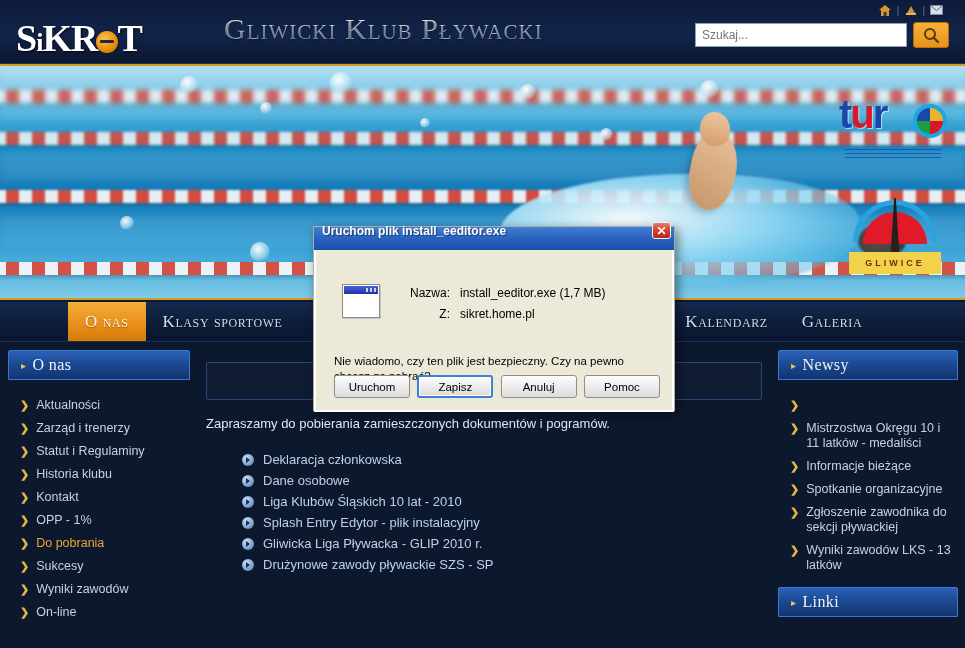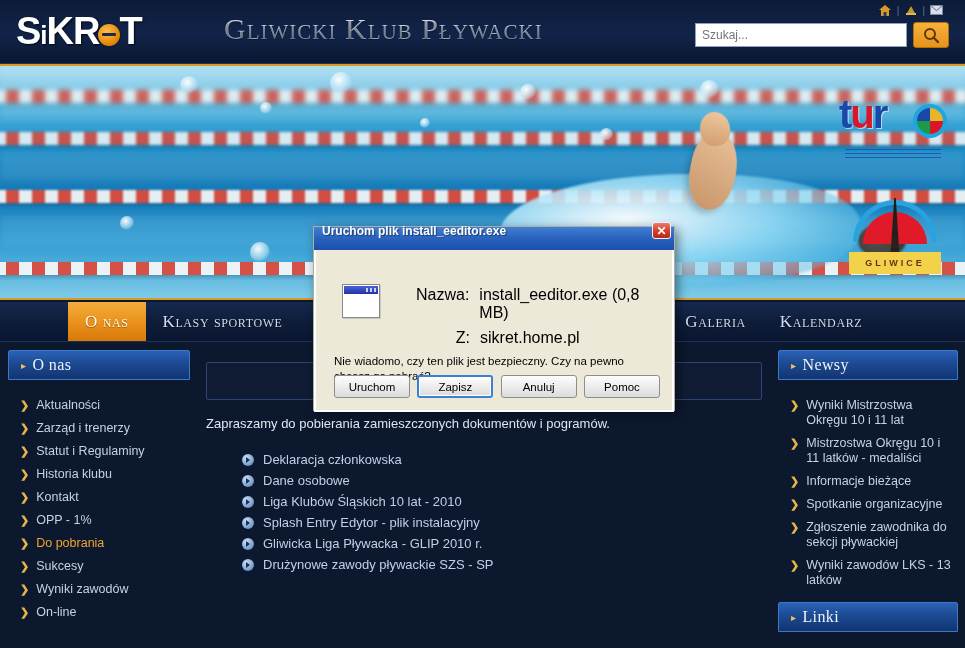--- a/index.html
+++ b/index.html
@@ -21,27 +21,27 @@
     position: absolute; left: 0; top: 0;
     width: 965px; height: 64px;
     background: linear-gradient(180deg,#0d1b38 0%, #112449 55%, #0b1630 100%);
     border-bottom: 1px solid #203460;
   }
   .logo {
     position: absolute; left: 16px; top: 10px;
     width: 195px; height: 42px;
   }
   .logo-text {
-    font-family: Liberation Sans, sans-serif;
+    font-family: Liberation Serif, serif;
     font-weight: bold;
     font-size: 38px;
     letter-spacing: -1px;
     color: #ffffff;
     text-shadow: 1px 1px 2px rgba(0,0,0,.8);
-    line-height: 42px;
+    line-height: 56px;
     white-space: nowrap;
   }
   .logo-text .sm { font-size: 26px; }
   .logo-o {
     display: inline-block;
     width: 22px; height: 22px;
     border-radius: 50%;
     background: radial-gradient(circle at 40% 35%, #ffc04a, #e08200 70%);
     position: relative; top: 2px;
     margin: 0 -1px;
@@ -387,23 +387,23 @@
     background: linear-gradient(180deg,#4a62d6,#2132a8);
     margin: 1px;
     position: relative;
   }
   .dlg-fileicon .bar::after {
     content: ""; position: absolute; right: 1px; top: 2px;
     width: 11px; height: 4px;
     background: repeating-linear-gradient(90deg,#cfd4ea 0 2px, transparent 2px 4px);
   }
   .dlg-fields {
-    position: absolute; left: 100px; top: 36px;
+    position: absolute; left: 80px; top: 36px;
     width: 250px;
-    font-size: 16px; color: #000;
+    font-size: 12px; color: #000;
   }
   .dlg-row { display: flex; margin-bottom: 7px; }
   .dlg-key { width: 54px; text-align: right; margin-right: 10px; }
   .dlg-warn {
     position: absolute; left: 18px; top: 104px;
     width: 326px;
     font-size: 11.5px; color: #000; line-height: 15px;
   }
   .dlg-buttons {
     position: absolute; left: 18px; bottom: 12px;
@@ -510,22 +510,22 @@
         <div class="glw-label">GLIWICE</div>
       </div>
     </div>
   </div>
 
   <div class="navbar">
     <div class="nav-item active">O nas</div>
     <div class="nav-item">Klasy sportowe</div>
     <div class="nav-item">Se</div>
     <div class="nav-item" style="margin-left:276px;padding-left:0;">ers</div>
+    <div class="nav-item">Kalendarz</div>
     <div class="nav-item">Galeria</div>
-    <div class="nav-item">Kalendarz</div>
   </div>
 
   <div class="col-left">
     <div class="panel-head">
       <span class="caret">▸</span>
       <span>O nas</span>
     </div>
     <div class="panel-body">
       <div class="side-link">
         <span class="chev">❯</span>
@@ -572,21 +572,20 @@
   </div>
 
   <div class="col-right">
     <div class="panel-head">
       <span class="caret">▸</span>
       <span>Newsy</span>
     </div>
     <div class="panel-body">
       <div class="side-link">
         <span class="chev">❯</span>
-        <span>Wyniki Mistrzostwa Okręgu 10 i 11 lat</span>
       </div>
       <div class="side-link">
         <span class="chev">❯</span>
         <span>Mistrzostwa Okręgu 10 i 11 latków - medaliści</span>
       </div>
       <div class="side-link">
         <span class="chev">❯</span>
         <span>Informacje bieżące</span>
       </div>
       <div class="side-link">
@@ -644,21 +643,21 @@
       <div class="dlg-title-text">Uruchom plik install_eeditor.exe</div>
       <div class="dlg-close">✕</div>
     </div>
     <div class="dlg-body">
       <div class="dlg-fileicon">
         <div class="bar"></div>
       </div>
       <div class="dlg-fields">
         <div class="dlg-row">
           <span class="dlg-key">Nazwa:</span>
-          <span>install_eeditor.exe (0,8 MB)</span>
+          <span>install_eeditor.exe (1,7 MB)</span>
         </div>
         <div class="dlg-row">
           <span class="dlg-key">Z:</span>
           <span>sikret.home.pl</span>
         </div>
       </div>
       <div class="dlg-warn">Nie wiadomo, czy ten plik jest bezpieczny. Czy na pewno chcesz go pobrać?</div>
       <div class="dlg-buttons">
         <div class="dlg-btn">Uruchom</div>
         <div class="dlg-btn focused">Zapisz</div>

